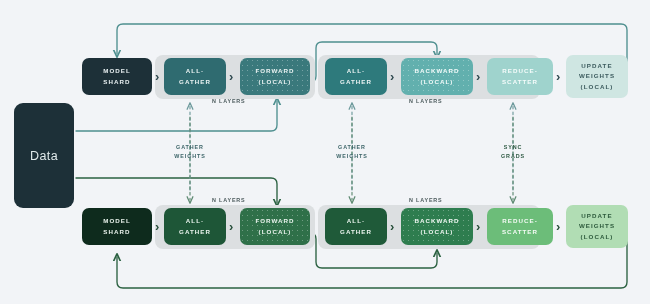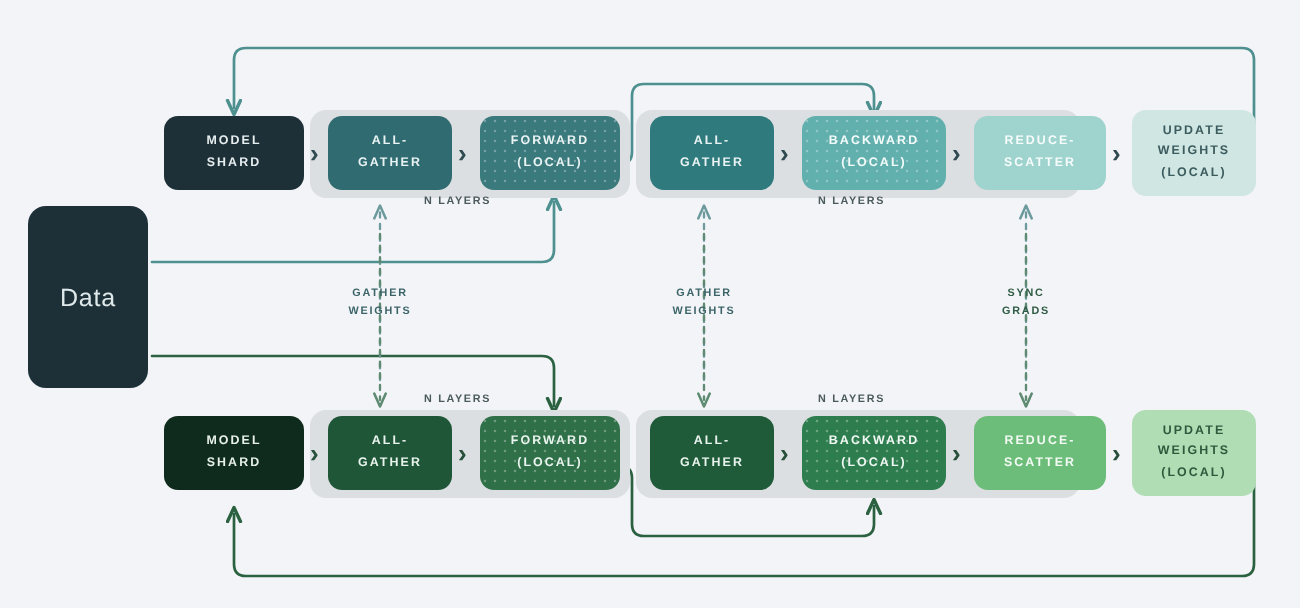--- a/index.html
+++ b/index.html
@@ -157,21 +157,21 @@
       <path d="M190,117 L190,200" stroke="#5e8a72" stroke-width="1.15" stroke-dasharray="2.6 3.2" marker-end="url(#ahGd)"></path>
 
       <path d="M352,190 L352,106" stroke="#6d9a9c" stroke-width="1.15" stroke-dasharray="2.6 3.2" marker-end="url(#ahTd)"></path>
       <path d="M352,117 L352,200" stroke="#5e8a72" stroke-width="1.15" stroke-dasharray="2.6 3.2" marker-end="url(#ahGd)"></path>
 
       <path d="M513,190 L513,106" stroke="#6d9a9c" stroke-width="1.15" stroke-dasharray="2.6 3.2" marker-end="url(#ahTd)"></path>
       <path d="M513,117 L513,200" stroke="#5e8a72" stroke-width="1.15" stroke-dasharray="2.6 3.2" marker-end="url(#ahGd)"></path>
     </g>
   </svg>
 
-  <div class="databox" style="left:14px;top:103px;width:60px;height:91px;">
+  <div class="databox" style="left:14px;top:103px;width:60px;height:105px;">
     <span class="lbl">Data</span>
   </div>
 
   <div class="grp" style="left:155px;top:55px;width:160px;height:44px;"></div>
   <div class="grp" style="left:318px;top:55px;width:222px;height:44px;"></div>
 
   <div class="node c-shard-top" style="left:82px;top:58px;width:70px;height:37px;">
     <span class="lbl">MODEL
 SHARD</span>
   </div>

